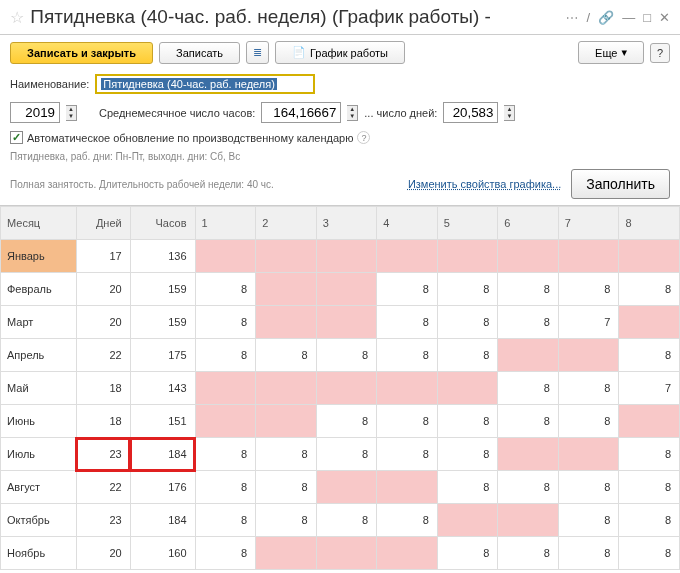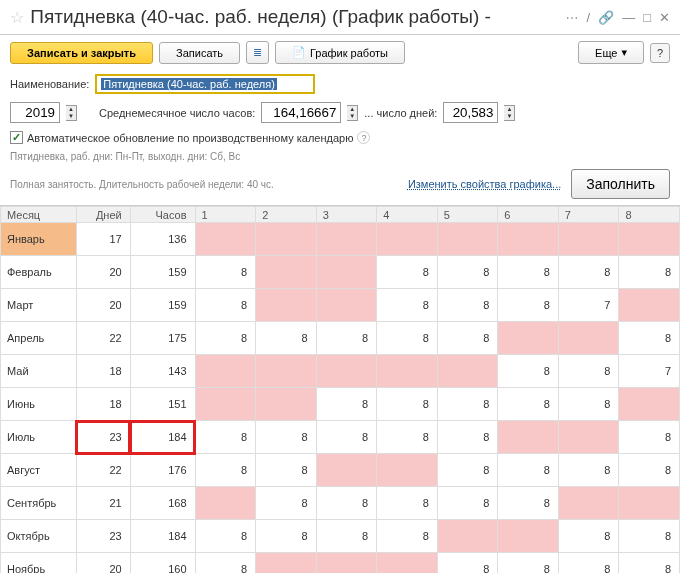--- a/index.html
+++ b/index.html
@@ -25,21 +25,21 @@
 .spin div { font-size: 6px; line-height: 7px; padding: 0 2px; cursor: pointer; background: #eee; }
 .checkbox-row { display: flex; align-items: center; gap: 4px; padding: 4px 10px; }
 .chk { width: 13px; height: 13px; border: 1px solid #888; background: #fff; display: inline-flex; align-items: center; justify-content: center; color: #2a7a2a; font-size: 11px; font-weight: bold; }
 .help { color: #888; border: 1px solid #ccc; border-radius: 50%; width: 13px; height: 13px; display: inline-flex; align-items: center; justify-content: center; font-size: 9px; cursor: pointer; }
 .hint { padding: 2px 10px; color: #888; font-size: 10px; line-height: 13px; }
 .action-row { display: flex; align-items: center; padding: 4px 10px 6px; gap: 10px; }
 .link { color: #1a5490; text-decoration: underline dotted; cursor: pointer; }
 .btn-big { border: 1px solid #888; background: linear-gradient(#fff,#e8e8e8); padding: 6px 14px; font-size: 14px; border-radius: 3px; cursor: pointer; }
 table { border-collapse: collapse; width: 100%; table-layout: fixed; }
 th, td { border: 1px solid #ddd; padding: 0; height: 33px; font-size: 11px; }
-th { background: #f0f0f0; font-weight: normal; text-align: left; padding-left: 6px; color: #555; height: 16px; }
+th { background: #f0f0f0; font-weight: normal; text-align: left; padding-left: 6px; color: #555; height: 33px; }
 th.num, td.num { text-align: right; padding-right: 8px; }
 td.month { padding-left: 6px; }
 td.day { text-align: right; padding-right: 8px; }
 .pink { background: #f8c8c8; }
 .orange { background: #f5bc8a; }
 .highlight { outline: 3px solid #e02020; outline-offset: -2px; }
 col.c-month { width: 70px; }
 col.c-days { width: 50px; }
 col.c-hours { width: 60px; }
 col.c-d { width: 56px; }
@@ -241,33 +241,20 @@
           <td class="day ">8</td>
           <td class="day ">8</td>
           <td class="day pink"></td>
           <td class="day pink"></td>
           <td class="day ">8</td>
           <td class="day ">8</td>
           <td class="day ">8</td>
           <td class="day ">8</td>
         </tr>
         <tr>
-          <td class="month ">Сентябрь</td>
-          <td class="num">21</td>
-          <td class="num">168</td>
-          <td class="day pink"></td>
-          <td class="day ">8</td>
-          <td class="day ">8</td>
-          <td class="day ">8</td>
-          <td class="day ">8</td>
-          <td class="day ">8</td>
-          <td class="day pink"></td>
-          <td class="day pink"></td>
-        </tr>
-        <tr>
           <td class="month ">Октябрь</td>
           <td class="num">23</td>
           <td class="num">184</td>
           <td class="day ">8</td>
           <td class="day ">8</td>
           <td class="day ">8</td>
           <td class="day ">8</td>
           <td class="day pink"></td>
           <td class="day pink"></td>
           <td class="day ">8</td>

